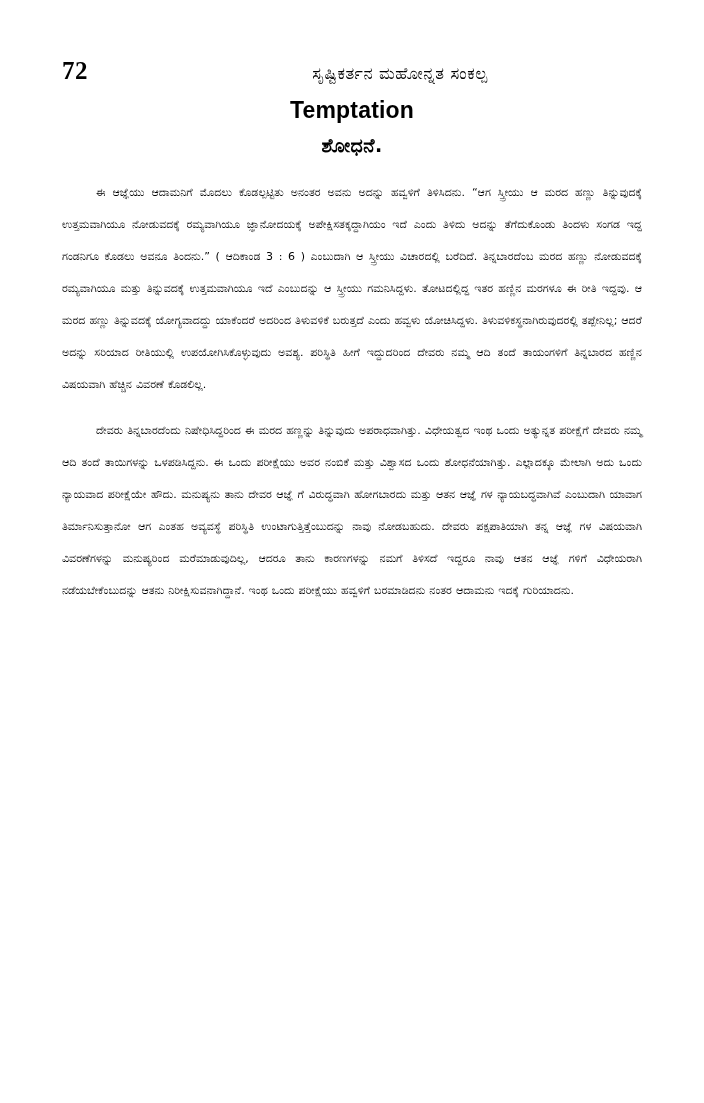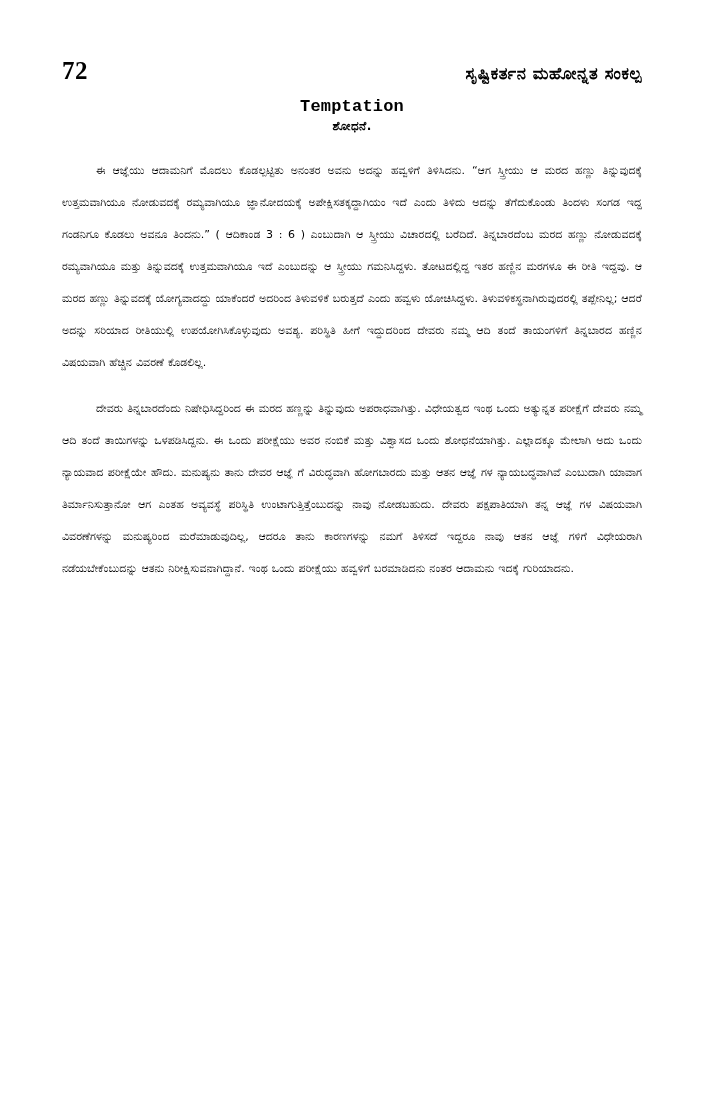--- a/index.html
+++ b/index.html
@@ -35,43 +35,42 @@
     letter-spacing: 0.5px;
     width: 92px;
     flex: 0 0 auto;
     line-height: 1;
   }
   .running-head {
     font-family: "DejaVu Sans", sans-serif;
     font-size: 16.5px;
     letter-spacing: 0.6px;
     flex: 1 1 auto;
-    text-align: right;
+    text-align: center;
     line-height: 1;
     padding-left: 4px;
-    font-weight: bold;
   }
   .title-block {
     text-align: center;
     margin-top: 6px;
   }
   .title-en {
-    font-family: Liberation Mono, monospace;
-    font-size: 17px;
+    font-family: Liberation Sans, sans-serif;
+    font-size: 23px;
     font-weight: bold;
     letter-spacing: 0.2px;
     line-height: 1.25;
   }
   .title-kn {
     font-family: "DejaVu Sans", sans-serif;
-    font-size: 12px;
+    font-size: 19px;
     font-weight: bold;
     letter-spacing: 0.4px;
     line-height: 1.3;
-    margin-top: 2px;
+    margin-top: 8px;
   }
   .body-text {
     margin-top: 20px;
   }
   .para {
     font-family: "DejaVu Sans", sans-serif;
     font-size: 11px;
     line-height: 32px;
     text-align: justify;
     text-justify: inter-word;

